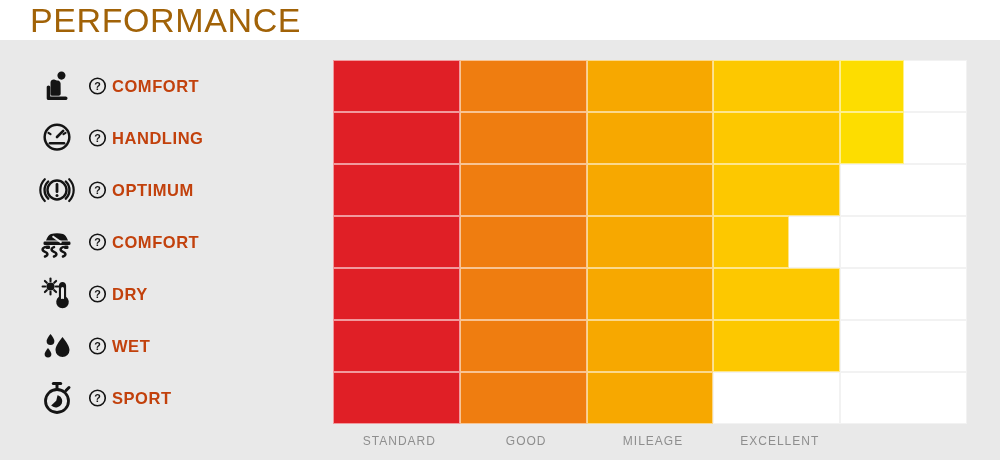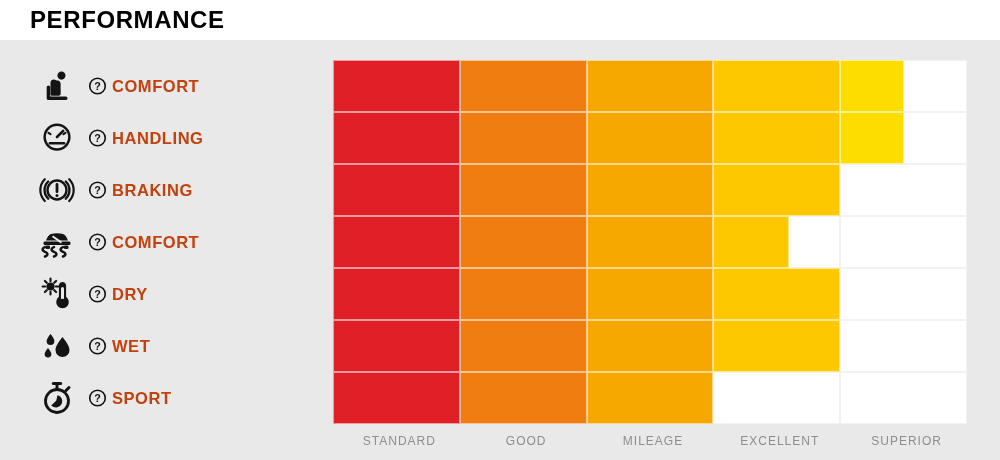--- a/index.html
+++ b/index.html
@@ -29,24 +29,24 @@
     top: 0;
     width: 1000px;
     height: 40px;
     background: #ffffff;
     box-sizing: border-box;
   }
   .header-title {
     position: absolute;
     left: 30px;
     top: 3px;
-    font-size: 24px;
-    font-weight: bold;
+    font-size: 34px;
+    font-weight: normal;
     letter-spacing: 0.6px;
-    color: #000000;
+    color: #a16207;
     line-height: 34px;
     white-space: nowrap;
   }
 
   
   .panel {
     position: absolute;
     left: 0;
     top: 40px;
     width: 1000px;
@@ -217,21 +217,21 @@
               <path d="M28.8 11.5 a12 12 0 0 1 0 17.2" stroke-linecap="round"></path>
               <path d="M32.2 9.2 a15.5 15.5 0 0 1 0 21.8" stroke-linecap="round" stroke-width="2.2"></path>
             </svg>
           </div>
           <div class="help-icon">
             <svg viewBox="0 0 22 22" width="19" height="19" fill="none" stroke="currentColor" stroke-width="1.9">
               <circle cx="11" cy="11" r="9"></circle>
               <text x="11" y="15.6" font-size="12.5" font-weight="bold" font-family="Liberation Sans, sans-serif" fill="currentColor" stroke="none" text-anchor="middle">?</text>
             </svg>
           </div>
-          <div class="row-label">BRAKING</div>
+          <div class="row-label">OPTIMUM</div>
         </div>
         <div class="label-row" style="top: 176px;">
           <div class="row-icon">
             <svg viewBox="0 0 40 40" width="40" height="40" fill="currentColor">
               <path d="M9 18.5 c1.4-3.6 3.1-5.8 5-6.4 c3.8-1.2 8.2-1.2 12 0 c1.9.6 3.6 2.8 5 6.4 z"></path>
               <rect x="6.5" y="19.5" width="27" height="3.6" rx="1.4"></rect>
               <rect x="8.5" y="23.6" width="4.6" height="3.4" rx="1.3"></rect>
               <rect x="26.9" y="23.6" width="4.6" height="3.4" rx="1.3"></rect>
               <path d="M15.5 14.2 l9 6.4" stroke="#e9e9e9" stroke-width="2" fill="none"></path>
               <path d="M8 34.5 c3.2-1.2 3.2-3.5 0-4.7 c-3.2-1.2-3.2-3.5 0-4.7" stroke="currentColor" stroke-width="2.5" fill="none" stroke-linecap="round"></path>
@@ -389,17 +389,16 @@
           <div class="fill" style="left: 126.8px; width: 126.8px; background: rgb(239, 125, 16);"></div>
           <div class="fill" style="left: 253.6px; width: 126.8px; background: rgb(247, 168, 0);"></div>
         </div>
       </div>
 
     <div class="axis">
         <div class="axis-label" style="left: 0px; width: 126.8px;">STANDARD</div>
         <div class="axis-label" style="left: 126.8px; width: 126.8px;">GOOD</div>
         <div class="axis-label" style="left: 253.6px; width: 126.8px;">MILEAGE</div>
         <div class="axis-label" style="left: 380.4px; width: 126.8px;">EXCELLENT</div>
-        <div class="axis-label" style="left: 507.2px; width: 126.8px;">SUPERIOR</div>
       </div>
 
   </div>
 </div>
 
 </body></html>

